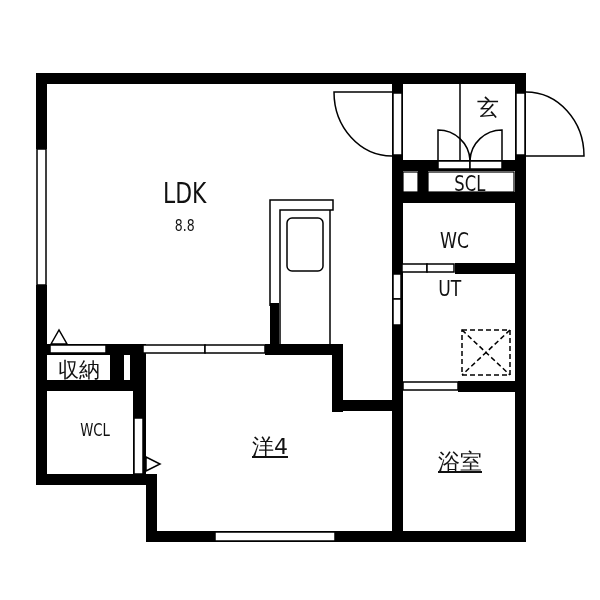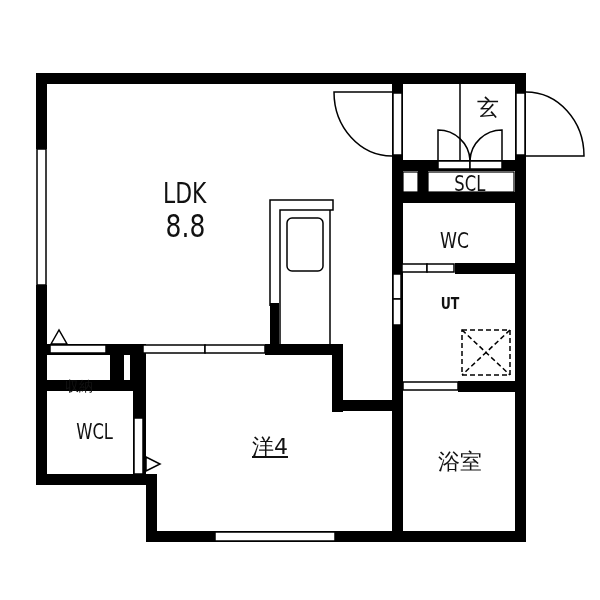--- a/index.html
+++ b/index.html
@@ -98,47 +98,47 @@
 
   <g fill="#fff" stroke="#000" stroke-width="1.5">
     <path d="M51 344 L59 330 L67 344 Z"></path>
     <path d="M146 457 L160 464 L146 471 Z"></path>
   </g>
 </svg>
 
 <div class="label" style="left:150px; top:180px; width:70px; font-size:28px;">
   <span class="narrow">LDK</span>
 </div>
-<div class="label" style="left:150px; top:210px; width:70px; font-size:32px;text-align:center;">
+<div class="label" style="left:150px; top:218px; width:70px; font-size:16px;text-align:center;">
   <span class="narrow">8.8</span>
 </div>
 
 <div class="label" style="left:473px; top:97px; width:30px; font-size:22px;">
   <span>玄</span>
 </div>
 
 <div class="label" style="left:440px; top:174px; width:60px; font-size:21px;">
   <span class="narrow">SCL</span>
 </div>
 
 <div class="label" style="left:425px; top:222px; width:60px; font-size:22px;margin-top:8px;">
   <span class="narrow">WC</span>
 </div>
 
-<div class="label" style="left:420px; top:296px; width:60px; font-size:16px;font-weight:bold;">
+<div class="label" style="left:420px; top:278px; width:60px; font-size:22px;">
   <span class="narrow">UT</span>
 </div>
 
-<div class="label" style="left:420px; top:451px; width:80px; font-size:22px;">
+<div class="label" style="left:420px; top:451px; width:80px; font-size:22px;text-decoration:underline;">
   <span>浴室</span>
 </div>
 
 <div class="label" style="left:230px; top:436px; width:80px; font-size:22px;text-decoration:underline;">
   <span>洋4</span>
 </div>
 
-<div class="label" style="left:60px; top:422px; width:70px; font-size:21px;">
+<div class="label" style="left:60px; top:422px; width:70px; font-size:17px;">
   <span class="narrow">WCL</span>
 </div>
 
-<div class="label" style="left:50px; top:379px; width:58px; font-size:14px;">
+<div class="label" style="left:50px; top:360px; width:58px; font-size:21px;">
   <span>収納</span>
 </div>
 
 </body></html>

